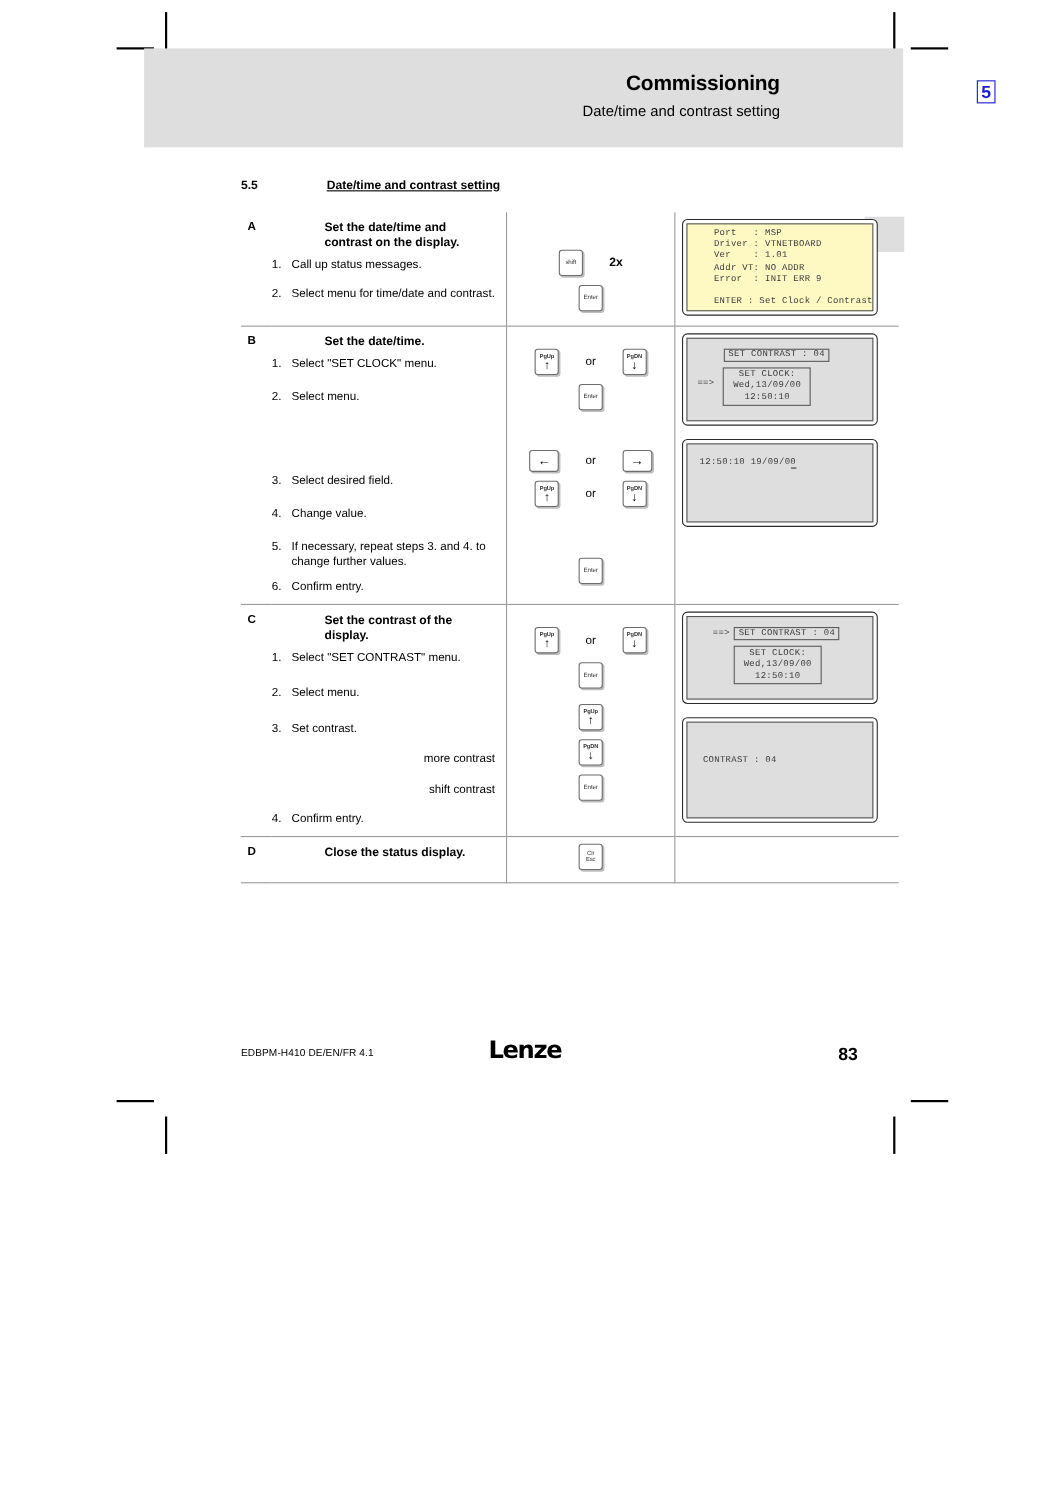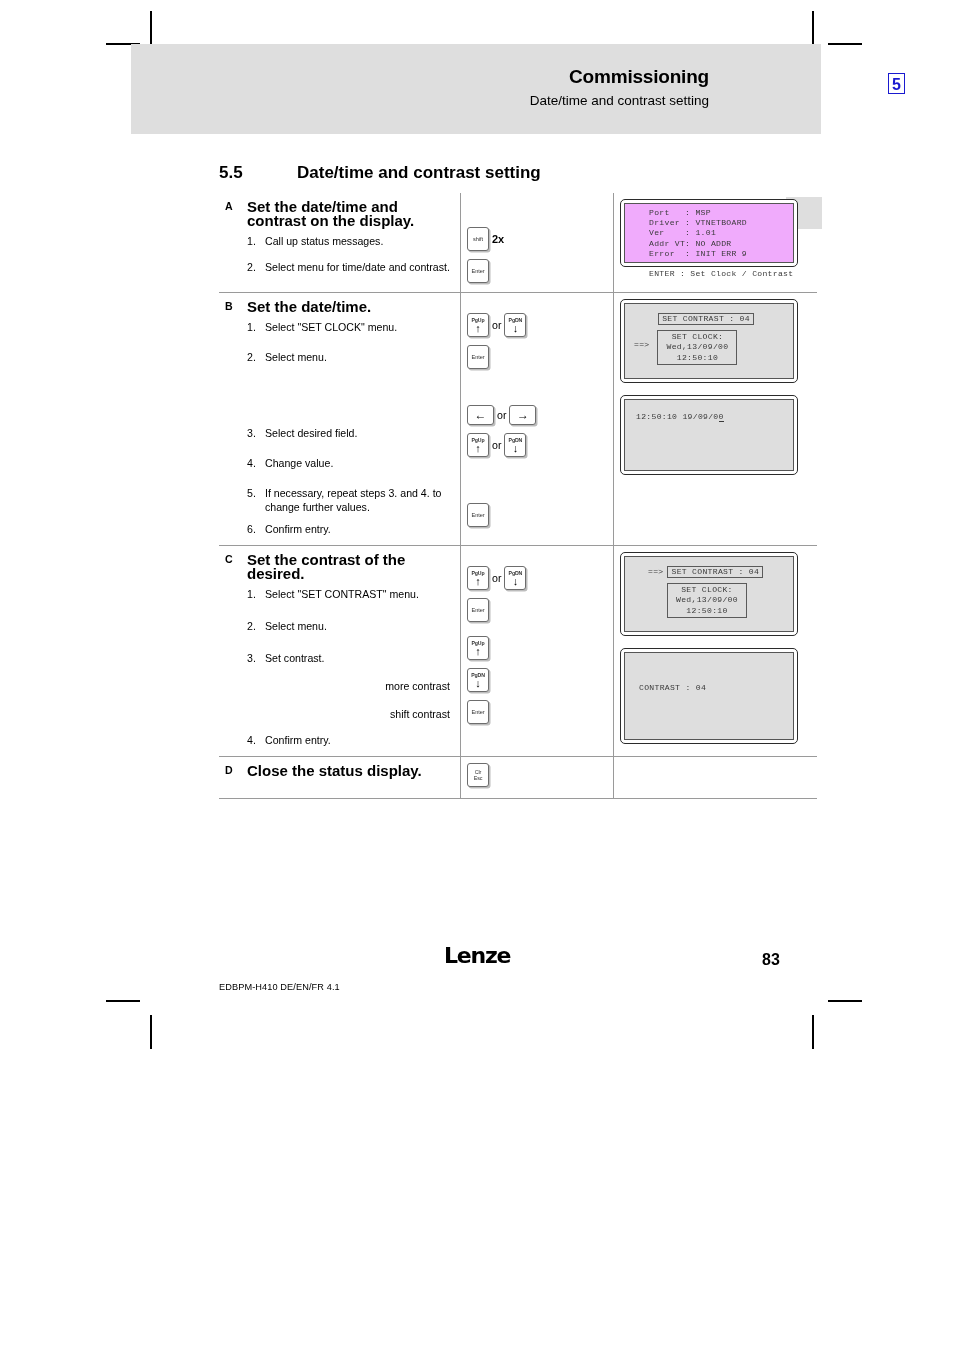--- a/index.html
+++ b/index.html
@@ -79,23 +79,24 @@
     width: 36px;
     height: 32px;
     background: #dedede;
   }
 
   
   .sec-head {
     position: absolute;
     left: 219px;
     top: 163px;
-    font-size: 17px;
+    font-size: 11px;
     font-weight: bold;
     white-space: nowrap;
+    text-decoration: underline;
   }
   .sec-num { display: inline-block; width: 78px; }
 
   
   .tbl {
     position: absolute;
     left: 219px;
     top: 193px;
     width: 560px;
     border-collapse: collapse;
@@ -134,23 +135,24 @@
   }
   td.example {
     width: 193px;
     padding: 6px 4px 9px 6px;
   }
   tr.body-row > td { border-bottom: 1px solid #9a9a9a; }
   tr.last-row > td { border-bottom: 1px solid #9a9a9a; }
 
   .rowtitle {
     font-weight: bold;
-    font-size: 15px;
+    font-size: 11px;
     line-height: 14px;
     margin-bottom: 6px;
+    margin-left: 48px;
   }
   ol.steps {
     margin: 0;
     padding: 0;
     list-style: none;
   }
   ol.steps li {
     position: relative;
     padding-left: 18px;
     line-height: 14px;
@@ -168,21 +170,22 @@
     font-size: 10.6px;
     line-height: 14px;
     padding-right: 2px;
     margin-bottom: 14px;
   }
 
   
   .keyline {
     display: flex;
     align-items: center;
-    gap: 3px;
+    gap: 24px;
+    justify-content: center;
   }
   .or {
     font-size: 10.6px;
   }
   .kc {
     box-sizing: border-box;
     border: 1px solid #6d6d6d;
     border-radius: 3px;
     background: #ffffff;
     box-shadow: 1.5px 1.5px 0 0 #bdbdbd;
@@ -249,21 +252,21 @@
     width: 100%;
     height: 100%;
     font-family: "Liberation Mono", monospace;
     font-size: 8.1px;
     line-height: 10.2px;
     color: #3a3a3a;
     letter-spacing: 0.3px;
     padding: 4px 5px;
     position: relative;
   }
-  .lcd.a .lcd-screen { height: 60px; background: #f0abfc; padding-left: 24px; }
+  .lcd.a .lcd-screen { height: 80px; background: #fef9c3; padding-left: 24px; }
   .lcd.b .lcd-screen { height: 76px; }
   .lcd.c .lcd-screen { height: 72px; }
   .lcd.d .lcd-screen { height: 76px; }
   .lcd.e .lcd-screen { height: 88px; }
   .lcd pre {
     margin: 0;
     font-family: "Liberation Mono", monospace;
     font-size: 8.1px;
     line-height: 10.2px;
     letter-spacing: 0.3px;
@@ -290,21 +293,20 @@
   }
   .center-wrap { display: flex; justify-content: center; }
 
   
   .footer-doc {
     position: absolute;
     left: 219px;
     top: 952px;
     font-size: 9.2px;
     letter-spacing: 0.1px;
-    margin-top: 30px;
   }
   .footer-logo {
     position: absolute;
     left: 444px;
     top: 943px;
     font-size: 22px;
     font-weight: bold;
     letter-spacing: -1.2px;
     font-family: "DejaVu Sans", sans-serif;
     text-align: center;
@@ -469,21 +471,21 @@
             <span>12:50:10 19/09/0</span><span class="cur">0</span>
           </div>
         </div>
       </div>
     </td>
   </tr>
 
   <tr class="body-row">
     <td class="letter">C</td>
     <td class="desc">
-      <div class="rowtitle">Set the contrast of the desired.</div>
+      <div class="rowtitle">Set the contrast of the display.</div>
       <ol class="steps">
         <li style="margin-bottom:18px"><span class="num">1.</span><span>Select "SET CONTRAST" menu.</span></li>
         <li style="margin-bottom:18px"><span class="num">2.</span><span>Select menu.</span></li>
         <li style="margin-bottom:14px"><span class="num">3.</span><span>Set contrast.</span></li>
       </ol>
       <div class="contrast-label">more contrast</div>
       <div class="contrast-label" style="margin-bottom:12px">shift contrast</div>
       <ol class="steps">
         <li class="last"><span class="num">4.</span><span>Confirm entry.</span></li>
       </ol>

